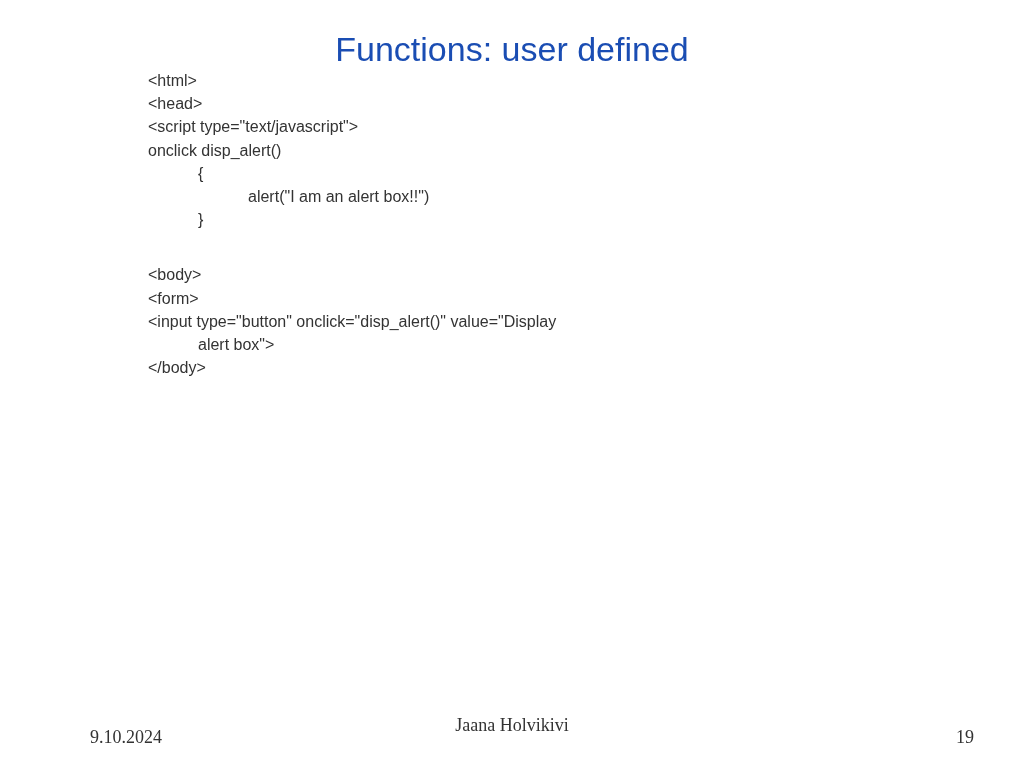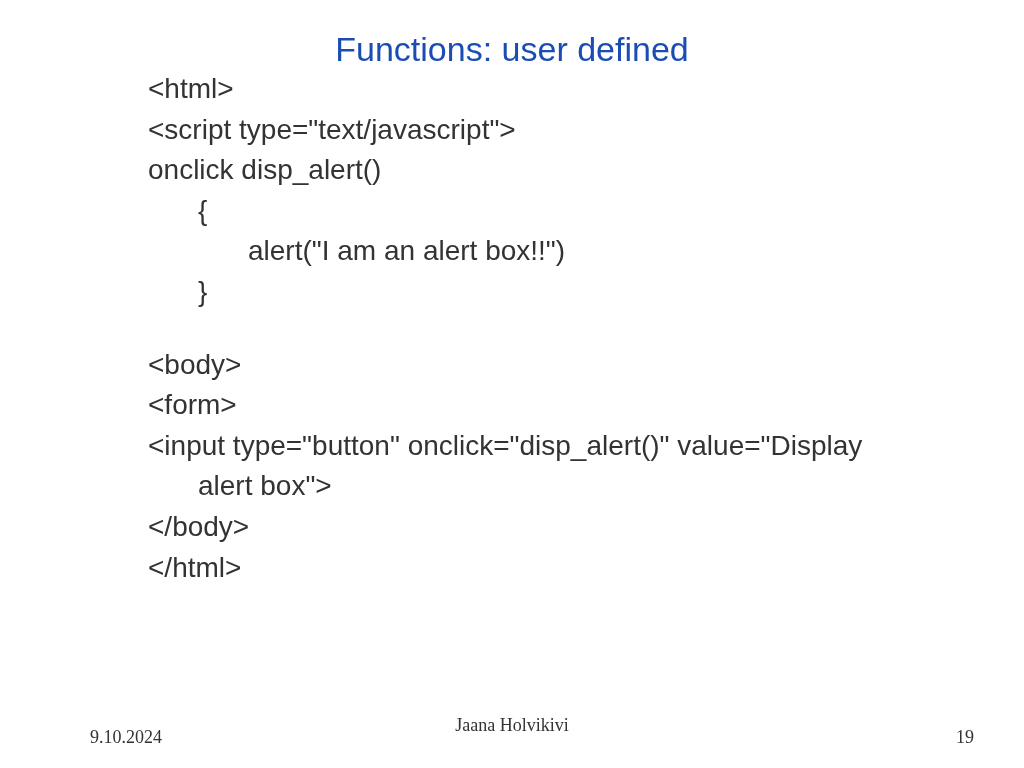--- a/index.html
+++ b/index.html
@@ -20,21 +20,21 @@
   .title {
     text-align: center;
     font-size: 34px;
     color: #1a4db3;
     font-weight: normal;
     font-family: Verdana, Geneva, sans-serif;
   }
   .content {
     padding-left: 148px;
     padding-right: 100px;
-    font-size: 28px;
+    font-size: 16px;
     color: #333333;
     line-height: 1.45;
     font-family: Verdana, Geneva, sans-serif;
   }
   .code-line { white-space: pre; }
   .indent1 { padding-left: 50px; }
   .indent2 { padding-left: 100px; }
   .wrap-cont { padding-left: 50px; }
   .blank { height: 32px; }
   .footer {
@@ -50,31 +50,31 @@
   .footer-author { position: absolute; left: 50%; transform: translateX(-50%); bottom: 12px; text-align: right; }
   .footer-page { position: absolute; right: 50px; bottom: 0; }
 </style>
 </head>
 <body>
 
 <div class="slide">
   <h1 class="title">Functions: user defined</h1>
   <div class="content">
     <div class="code-line">&lt;html&gt;</div>
+    <div class="code-line">&lt;head&gt;</div>
     <div class="code-line">&lt;script type="text/javascript"&gt;</div>
     <div class="code-line">onclick disp_alert()</div>
     <div class="code-line indent1">{</div>
     <div class="code-line indent2">alert("I am an alert box!!")</div>
     <div class="code-line indent1">}</div>
     <div class="blank"></div>
     <div class="code-line">&lt;body&gt;</div>
     <div class="code-line">&lt;form&gt;</div>
     <div class="code-line">&lt;input type="button" onclick="disp_alert()" value="Display</div>
     <div class="code-line wrap-cont">alert box"&gt;</div>
     <div class="code-line">&lt;/body&gt;</div>
-    <div class="code-line">&lt;/html&gt;</div>
   </div>
   <div class="footer">
     <span class="footer-date">9.10.2024</span>
     <span class="footer-author">Jaana Holvikivi</span>
     <span class="footer-page">19</span>
   </div>
 </div>
 
 </body></html>

